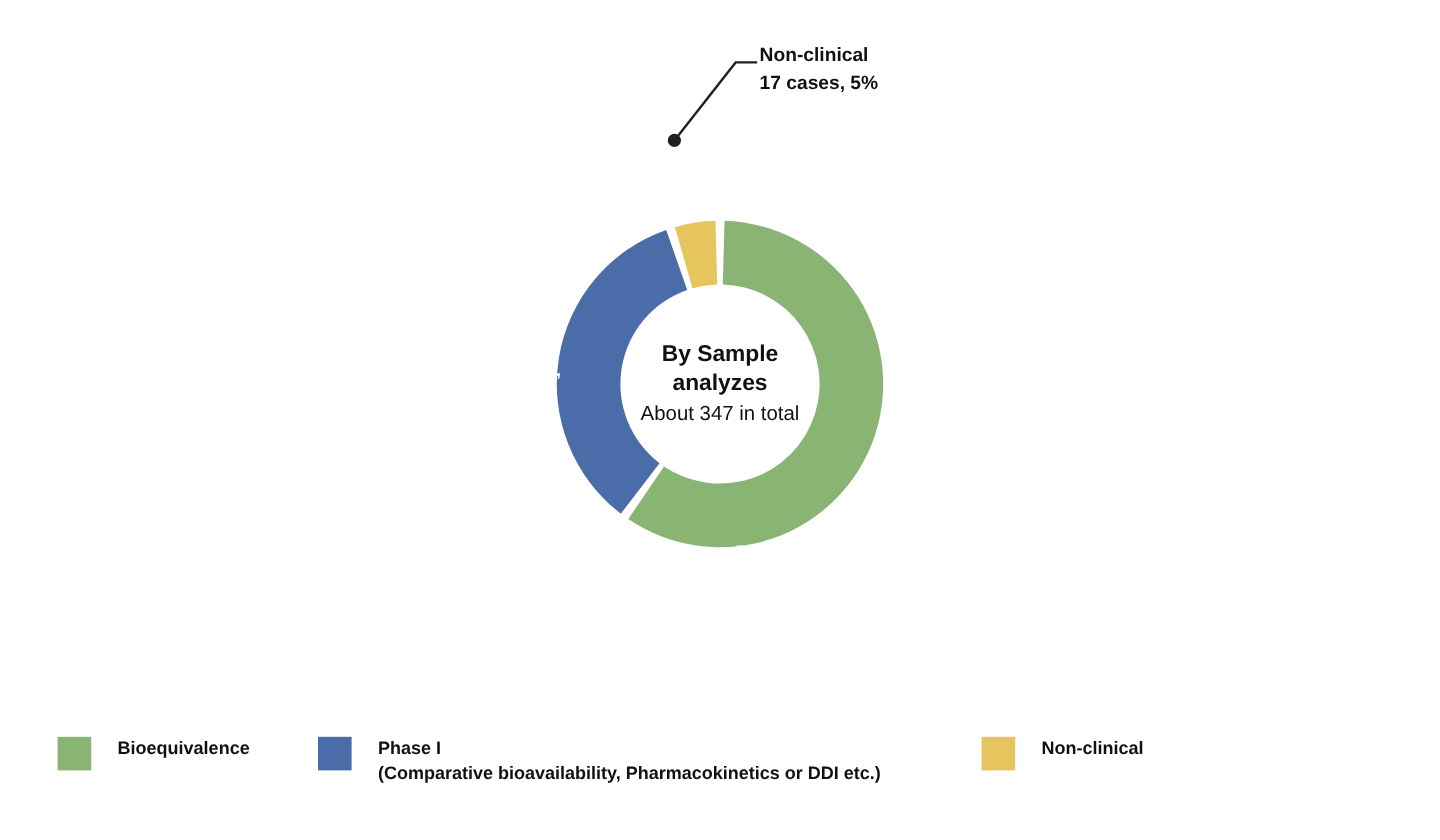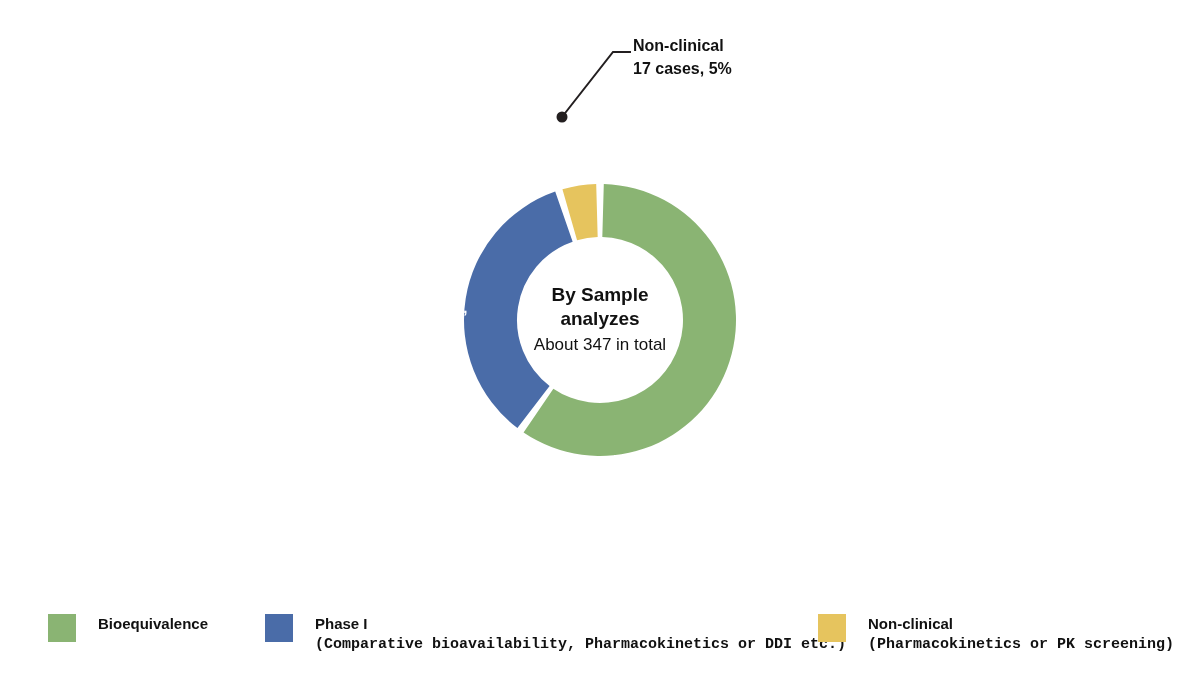--- a/index.html
+++ b/index.html
@@ -86,21 +86,21 @@
     line-height: 1.4;
   }
   .legend-name {
     font-family: "Liberation Sans", sans-serif;
     font-size: 15px;
     font-weight: bold;
     color: #111111;
     white-space: nowrap;
   }
   .legend-desc {
-    font-family: Liberation Mono, monospace;
+    font-family: Liberation Sans, sans-serif;
     font-size: 15px;
     font-weight: bold;
     color: #111111;
     white-space: nowrap;
   }
   .legend-desc:empty { display: none; }
 </style>
 </head>
 <body>
 
@@ -153,18 +153,17 @@
       <div class="legend-text">
         <div class="legend-name">Phase I</div>
         <div class="legend-desc">(Comparative bioavailability, Pharmacokinetics or DDI etc.)</div>
       </div>
     </div>
 
     <div class="legend-item" id="legend-item-2" style="left:818px; top:8px;">
       <div class="legend-swatch" style="background: rgb(230, 196, 94);"></div>
       <div class="legend-text">
         <div class="legend-name">Non-clinical</div>
-        <div class="legend-desc">(Pharmacokinetics or PK screening)</div>
       </div>
     </div>
   </div>
 
 </div>
 
 </body></html>

